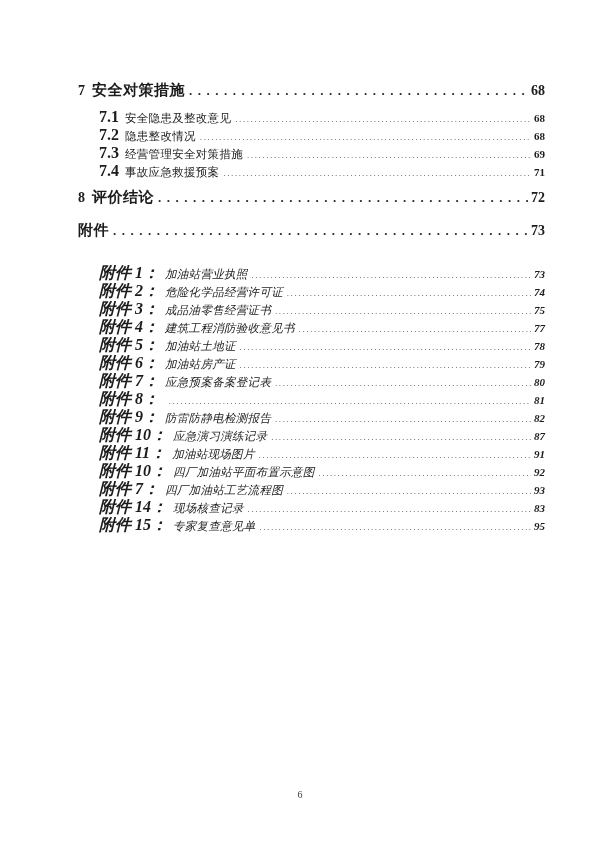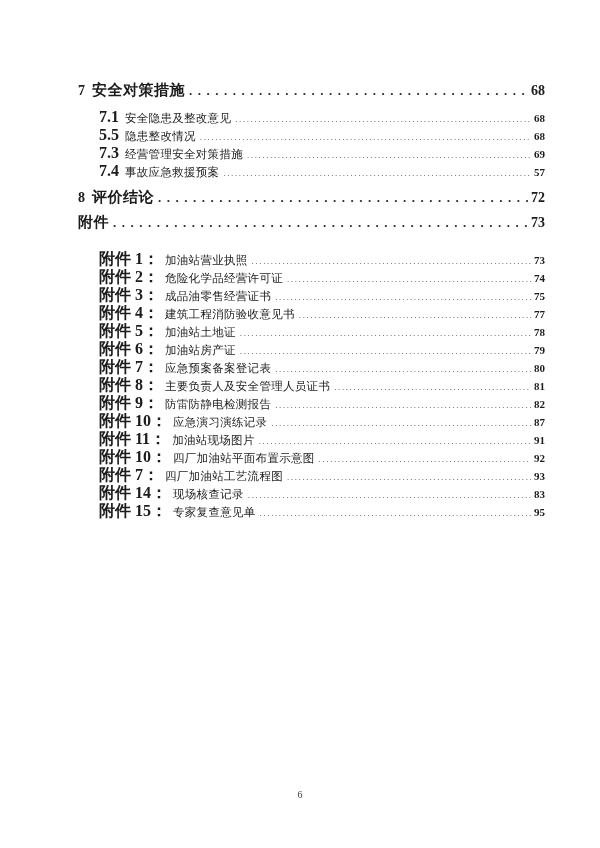--- a/index.html
+++ b/index.html
@@ -45,22 +45,22 @@
 
   
   .r2 { font-size: 11.5px; line-height: 16px; padding-left: 21px; }
   .r2 .num { margin-right: 6px; font-size: 16px; }
   .r2 .title { font-weight: 400; letter-spacing: 0.3px; }
   .r2 .leader { font-size: 9px; letter-spacing: 1.6px; color: #3a3a3a; }
   .r2 .pg { font-size: 11px; }
 
   .grp-subs { margin-top: 8px; }
   .mt-ch8   { margin-top: 6px; }
-  .mt-att   { margin-top: 4px; }
-  .grp-atts { margin-top: 18px; }
+  .mt-att   { margin-top: 12px; }
+  .grp-atts { margin-top: 24px; font-style: italic; }
 
   .footer {
     position: absolute;
     left: 0;
     right: 0;
     bottom: 48px;
     text-align: center;
     font-size: 10px;
     color: #3a3a3a;
   }
@@ -79,36 +79,36 @@
     </div>
 
     <div class="grp-subs">
       <div class="row r2">
         <span class="num">7.1</span>
         <span class="title">安全隐患及整改意见</span>
         <span class="leader">................................................................................................................................................................................................................................................................................................................................................................................................................</span>
         <span class="pg">68</span>
       </div>
       <div class="row r2">
-        <span class="num">5.5</span>
+        <span class="num">7.2</span>
         <span class="title">隐患整改情况</span>
         <span class="leader">................................................................................................................................................................................................................................................................................................................................................................................................................</span>
         <span class="pg">68</span>
       </div>
       <div class="row r2">
         <span class="num">7.3</span>
         <span class="title">经营管理安全对策措施</span>
         <span class="leader">................................................................................................................................................................................................................................................................................................................................................................................................................</span>
         <span class="pg">69</span>
       </div>
       <div class="row r2">
         <span class="num">7.4</span>
         <span class="title">事故应急救援预案</span>
         <span class="leader">................................................................................................................................................................................................................................................................................................................................................................................................................</span>
-        <span class="pg">57</span>
+        <span class="pg">71</span>
       </div>
     </div>
 
     <div class="row r1 mt-ch8">
       <span class="num">8</span>
       <span class="title">评价结论</span>
       <span class="leader">................................................................................................................................................................................................................................................................................................................................................................................................................</span>
       <span class="pg">72</span>
     </div>
 
@@ -157,21 +157,20 @@
         <span class="pg">79</span>
       </div>
       <div class="row r2">
         <span class="num">附件 7：</span>
         <span class="title">应急预案备案登记表</span>
         <span class="leader">................................................................................................................................................................................................................................................................................................................................................................................................................</span>
         <span class="pg">80</span>
       </div>
       <div class="row r2">
         <span class="num">附件 8：</span>
-        <span class="title">主要负责人及安全管理人员证书</span>
         <span class="leader">................................................................................................................................................................................................................................................................................................................................................................................................................</span>
         <span class="pg">81</span>
       </div>
       <div class="row r2">
         <span class="num">附件 9：</span>
         <span class="title">防雷防静电检测报告</span>
         <span class="leader">................................................................................................................................................................................................................................................................................................................................................................................................................</span>
         <span class="pg">82</span>
       </div>
       <div class="row r2">

